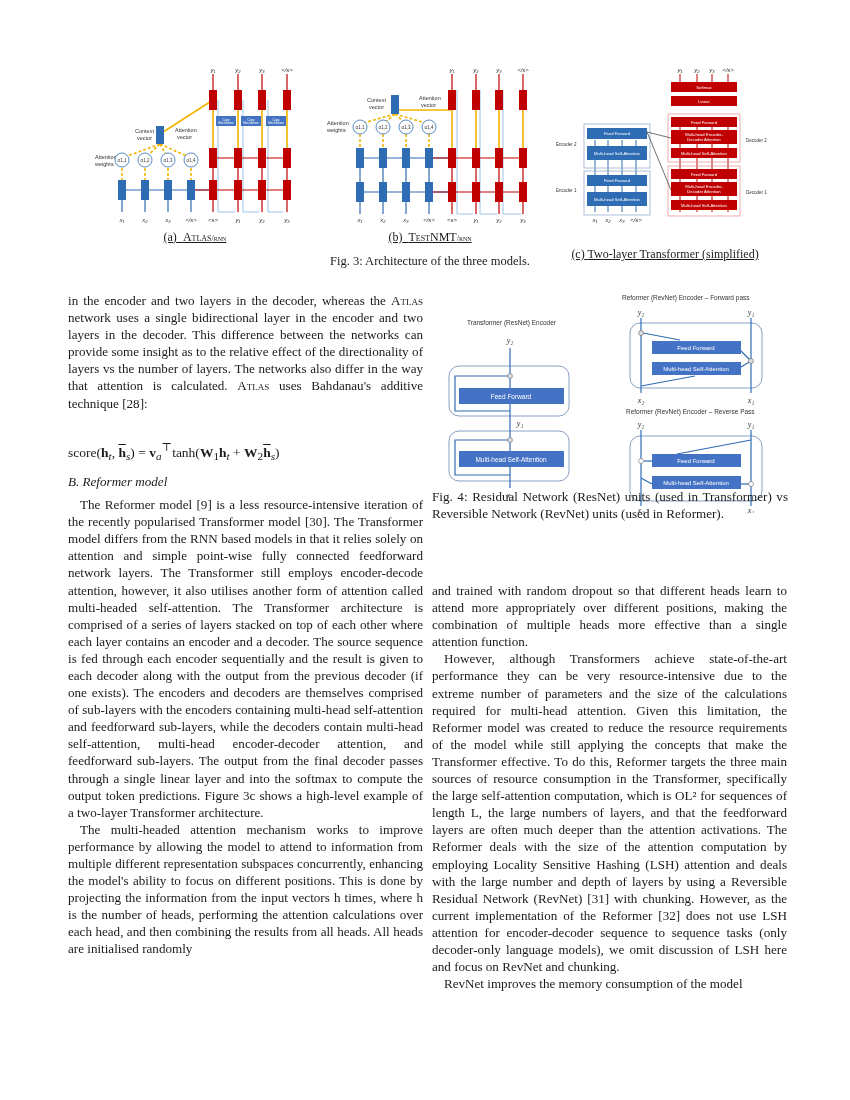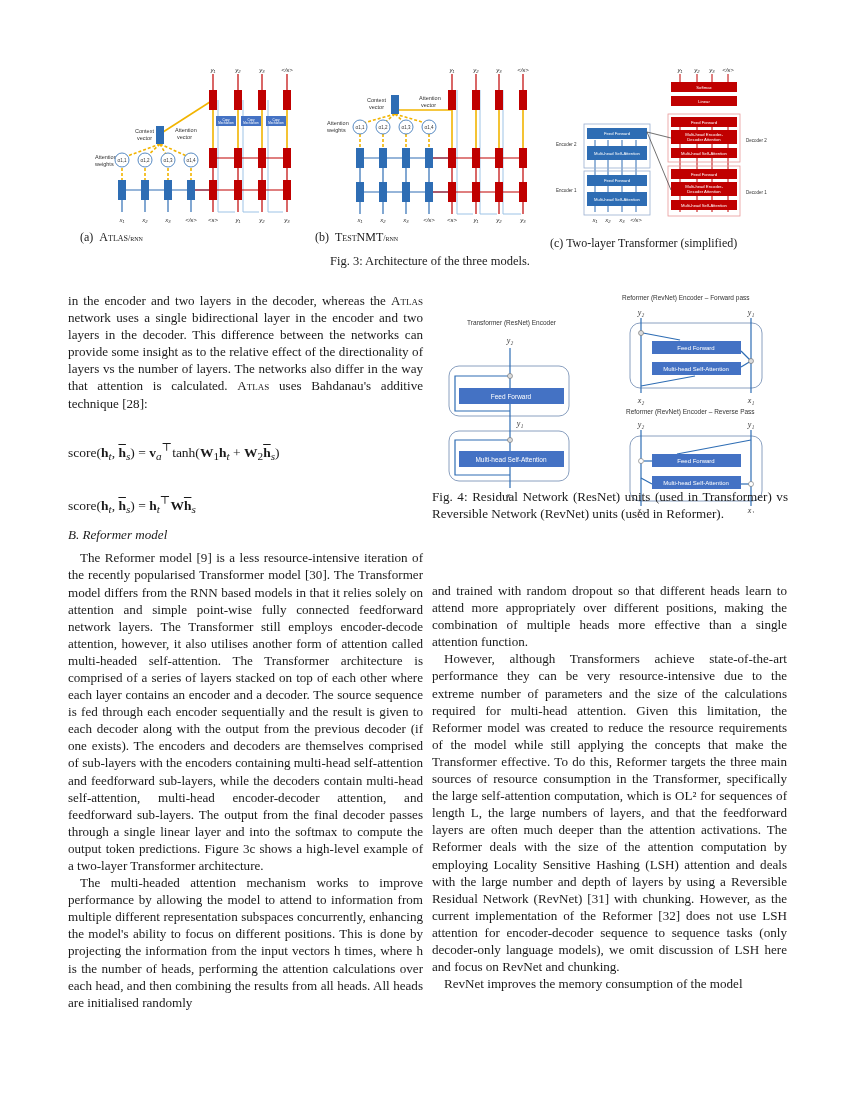--- a/index.html
+++ b/index.html
@@ -1,20 +1,20 @@
 <!DOCTYPE html>
 <html><head>
 <meta charset="utf-8">
 <style>
   html, body { margin:0; padding:0; background:#ffffff; }
   body { width:850px; height:1100px; position:relative; overflow:hidden;
          font-family:"Liberation Serif","DejaVu Serif",serif; color:#1a1a1a; }
   .abs { position:absolute; }
   .fig-caption { font-size:12.5px; text-align:center; }
-  .subcap { font-size:12px; text-align:left; }
+  .subcap { font-size:12px; text-align:center;text-decoration:underline; }
   .sc { font-variant:small-caps; }
   .col { position:absolute; width:355px; font-size:13.1px; line-height:17.1px; text-align:justify; }
   .col p { margin:0; text-indent:12px; }
   .col p.noind { text-indent:0; }
   .eq { text-align:left; margin:27px 0 8px 0; font-size:13.5px; }
   .sect { font-style:italic; margin:2px 0 6px 0; }
   svg text { font-family:"Liberation Sans","DejaVu Sans",sans-serif; }
   .dlab { font-family:"Liberation Serif",serif; font-style:italic; }
 </style>
 </head>
@@ -328,21 +328,21 @@
       <text x="67" y="120">Feed Forward</text>
         <text x="67" y="139">Multi-head Self-Attention</text>
     </g>
     <text x="6" y="84" font-size="4.5" fill="#333">Encoder 2</text>
     <text x="6" y="130" font-size="4.5" fill="#333">Encoder 1</text>
     <g stroke="#333" stroke-width="0.7">
       <line x1="97" y1="70" x2="121" y2="76"></line>
         <line x1="97" y1="70" x2="121" y2="128"></line>
     </g>
   </svg>
-  <div class="abs subcap" style="left:470px;top:174px;width:230px;">
+  <div class="abs subcap" style="left:470px;top:185px;width:230px;">
     <span>(c)</span> <span>Two-layer Transformer (simplified)</span>
   </div>
 
   <div class="abs fig-caption" style="left:0;top:192px;width:700px;">Fig. 3: Architecture of the three models.</div>
 </div>
 
 <div class="abs" style="left:440px;top:288px;width:350px;height:225px;">
   <svg class="abs" style="left:0;top:0;" width="350" height="225" viewBox="0 0 350 225">
 
     <text x="27" y="37" font-size="6.5" fill="#333">Transformer (ResNet) Encoder</text>
@@ -405,23 +405,20 @@
     <circle cx="201" cy="173" r="2.5" fill="#fff" stroke="#555" stroke-width="0.5"></circle>
     <circle cx="311" cy="196" r="2.5" fill="#fff" stroke="#555" stroke-width="0.5"></circle>
   </svg>
 </div>
 
 <div class="col" style="left:68px;top:292px;">
   <p class="noind"><span>in the encoder and two layers in the decoder, whereas the </span><span class="sc">Atlas</span><span> network uses a single bidirectional layer in the encoder and two layers in the decoder. This difference between the networks can provide some insight as to the relative effect of the directionality of layers vs the number of layers. The networks also differ in the way that attention is calculated. </span><span class="sc">Atlas</span><span> uses Bahdanau's additive technique [28]:</span></p>
   <div class="eq">
     score(<b>h</b><sub><i>t</i></sub>, <span style="text-decoration:overline"><b>h</b></span><sub><i>s</i></sub>) = <b>v</b><sub><i>a</i></sub><sup>⊤</sup>tanh(<b>W</b><sub>1</sub><b>h</b><sub><i>t</i></sub> + <b>W</b><sub>2</sub><span style="text-decoration:overline"><b>h</b></span><sub><i>s</i></sub>)
   </div>
-  <div class="eq">
-    score(<b>h</b><sub><i>t</i></sub>, <span style="text-decoration:overline"><b>h</b></span><sub><i>s</i></sub>) = <b>h</b><sub><i>t</i></sub><sup>⊤</sup><b>W</b><span style="text-decoration:overline"><b>h</b></span><sub><i>s</i></sub>
-  </div>
   <div class="sect">B.  Reformer model</div>
   <p>The Reformer model [9] is a less resource-intensive iteration of the recently popularised Transformer model [30]. The Transformer model differs from the RNN based models in that it relies solely on attention and simple point-wise fully connected feedforward network layers. The Transformer still employs encoder-decode attention, however, it also utilises another form of attention called multi-headed self-attention. The Transformer architecture is comprised of a series of layers stacked on top of each other where each layer contains an encoder and a decoder. The source sequence is fed through each encoder sequentially and the result is given to each decoder along with the output from the previous decoder (if one exists). The encoders and decoders are themselves comprised of sub-layers with the encoders containing multi-head self-attention and feedforward sub-layers, while the decoders contain multi-head self-attention, multi-head encoder-decoder attention, and feedforward sub-layers. The output from the final decoder passes through a single linear layer and into the softmax to compute the output token predictions. Figure 3c shows a high-level example of a two-layer Transformer architecture.</p>
   <p>The multi-headed attention mechanism works to improve performance by allowing the model to attend to information from multiple different representation subspaces concurrently, enhancing the model's ability to focus on different positions. This is done by projecting the information from the input vectors h times, where h is the number of heads, performing the attention calculations over each head, and then combining the results from all heads. All heads are initialised randomly</p>
 </div>
 
 <div class="abs" style="left:432px;top:488px;width:356px;font-size:13.1px;line-height:17px;text-align:justify;">Fig. 4: Residual Network (ResNet) units (used in Transformer) vs Reversible Network (RevNet) units (used in Reformer).</div>
 
 <div class="col" style="left:432px;top:582px;">
   <p class="noind">and trained with random dropout so that different heads learn to attend more appropriately over different positions, making the combination of multiple heads more effective than a single attention function.</p>
   <p>However, although Transformers achieve state-of-the-art performance they can be very resource-intensive due to the extreme number of parameters and the size of the calculations required for multi-head attention. Given this limitation, the Reformer model was created to reduce the resource requirements of the model while still applying the concepts that make the Transformer effective. To do this, Reformer targets the three main sources of resource consumption in the Transformer, specifically the large self-attention computation, which is OL² for sequences of length L, the large numbers of layers, and that the feedforward layers are often much deeper than the attention activations. The Reformer deals with the size of the attention computation by employing Locality Sensitive Hashing (LSH) attention and deals with the large number and depth of layers by using a Reversible Residual Network (RevNet) [31] with chunking. However, as the current implementation of the Reformer [32] does not use LSH attention for encoder-decoder sequence to sequence tasks (only decoder-only language models), we omit discussion of LSH here and focus on RevNet and chunking.</p>

